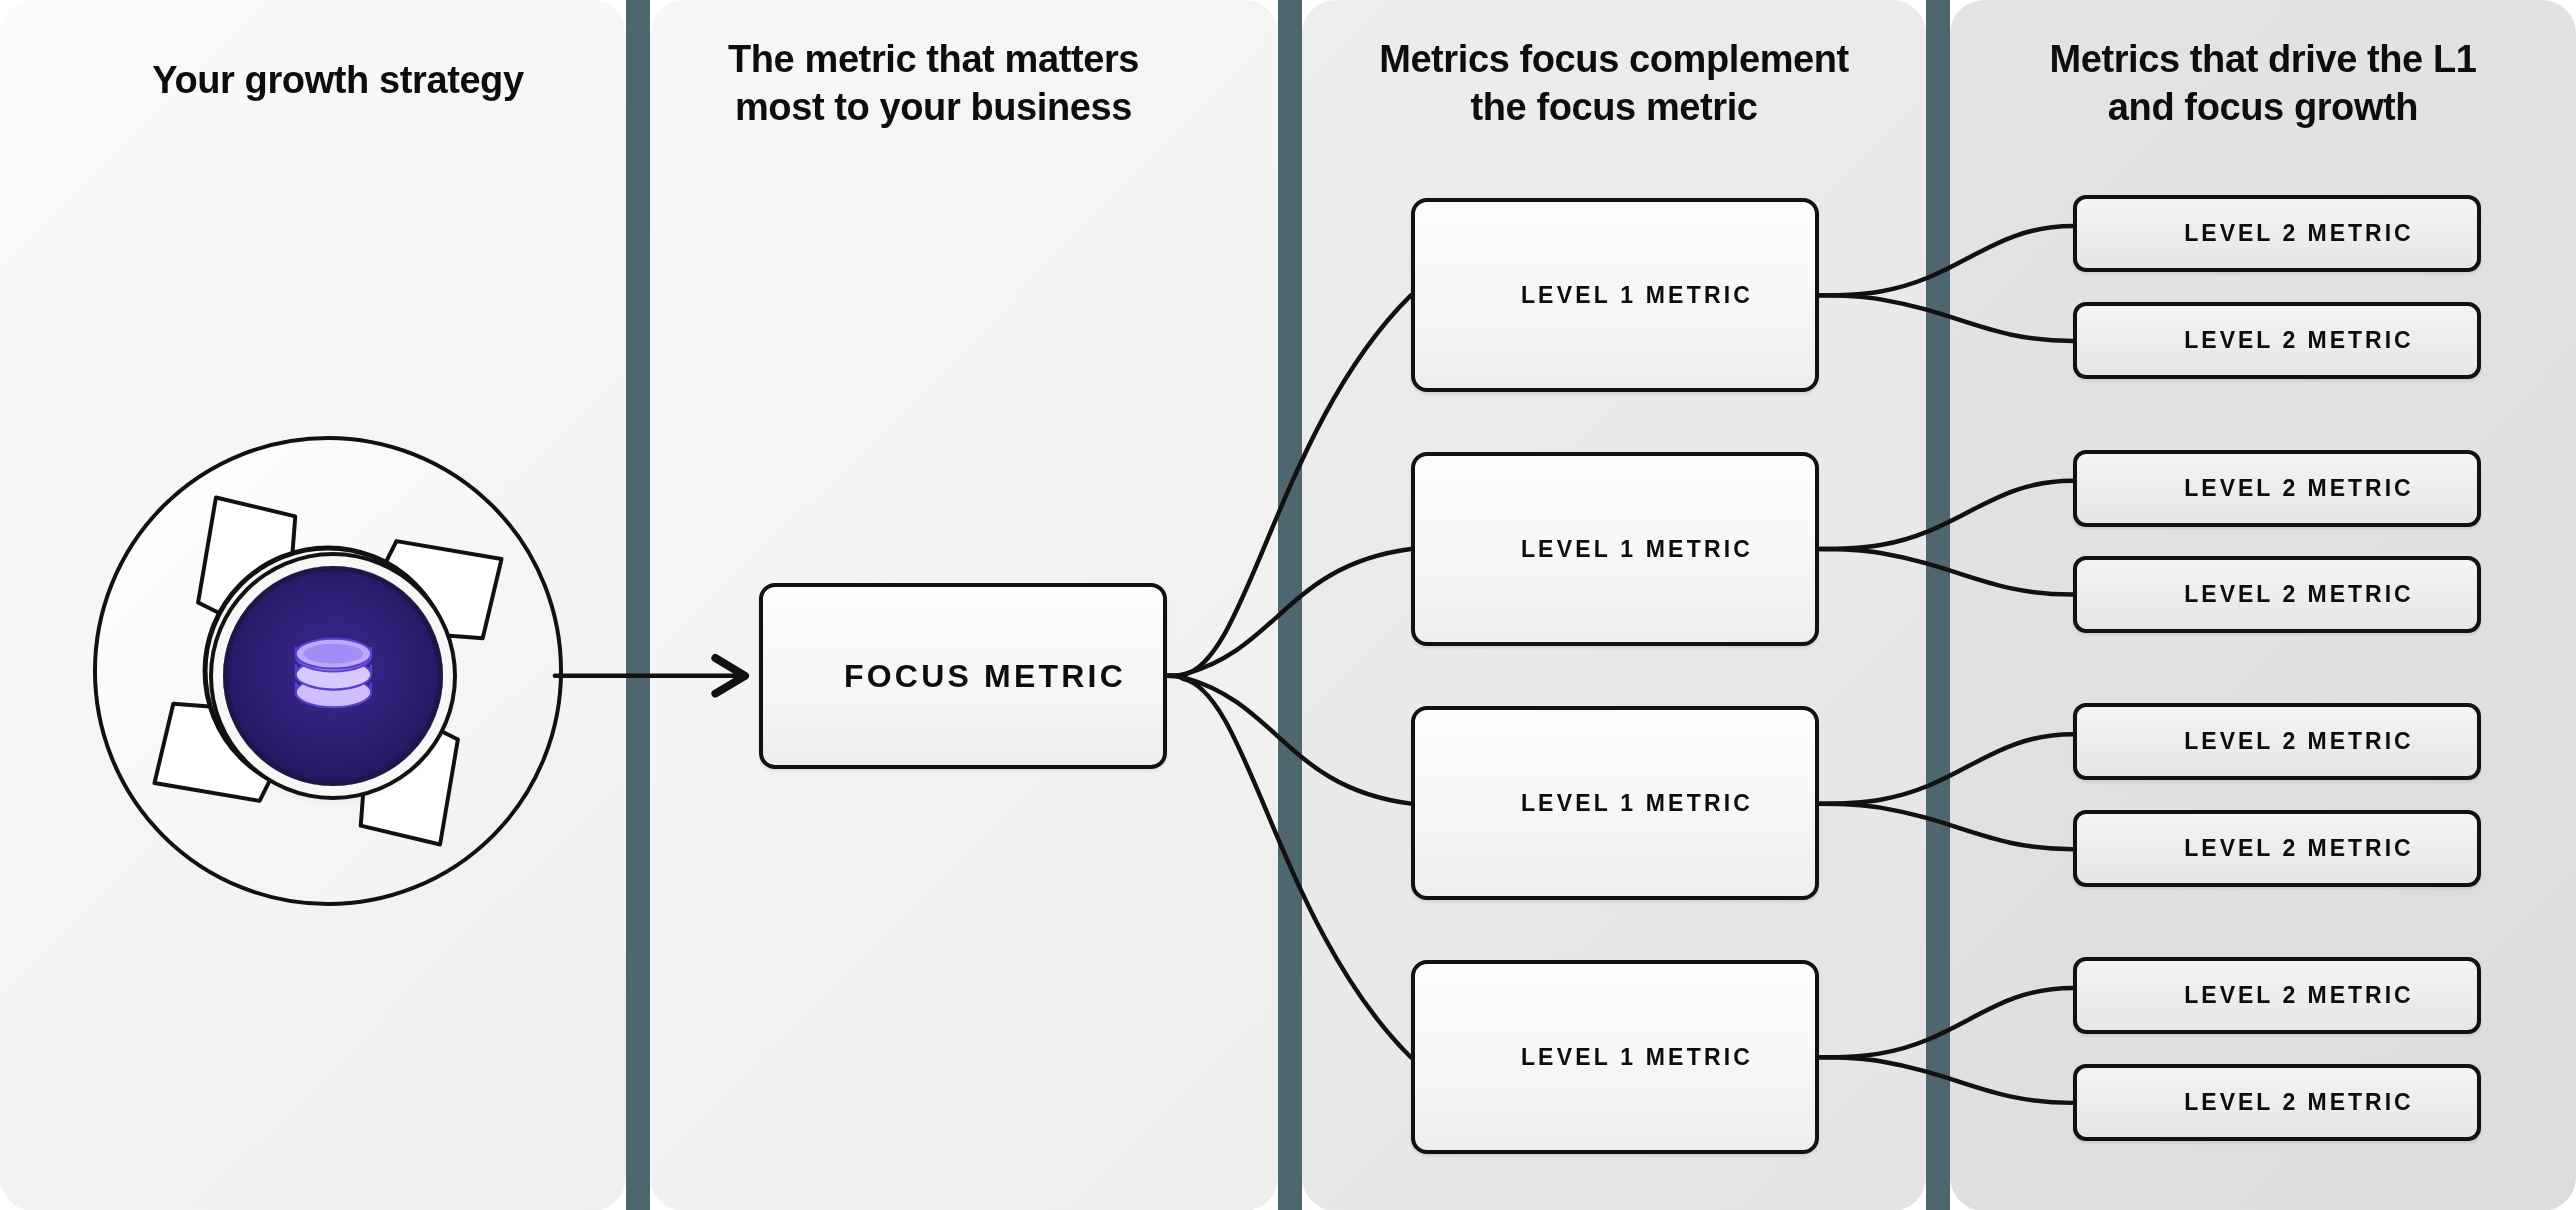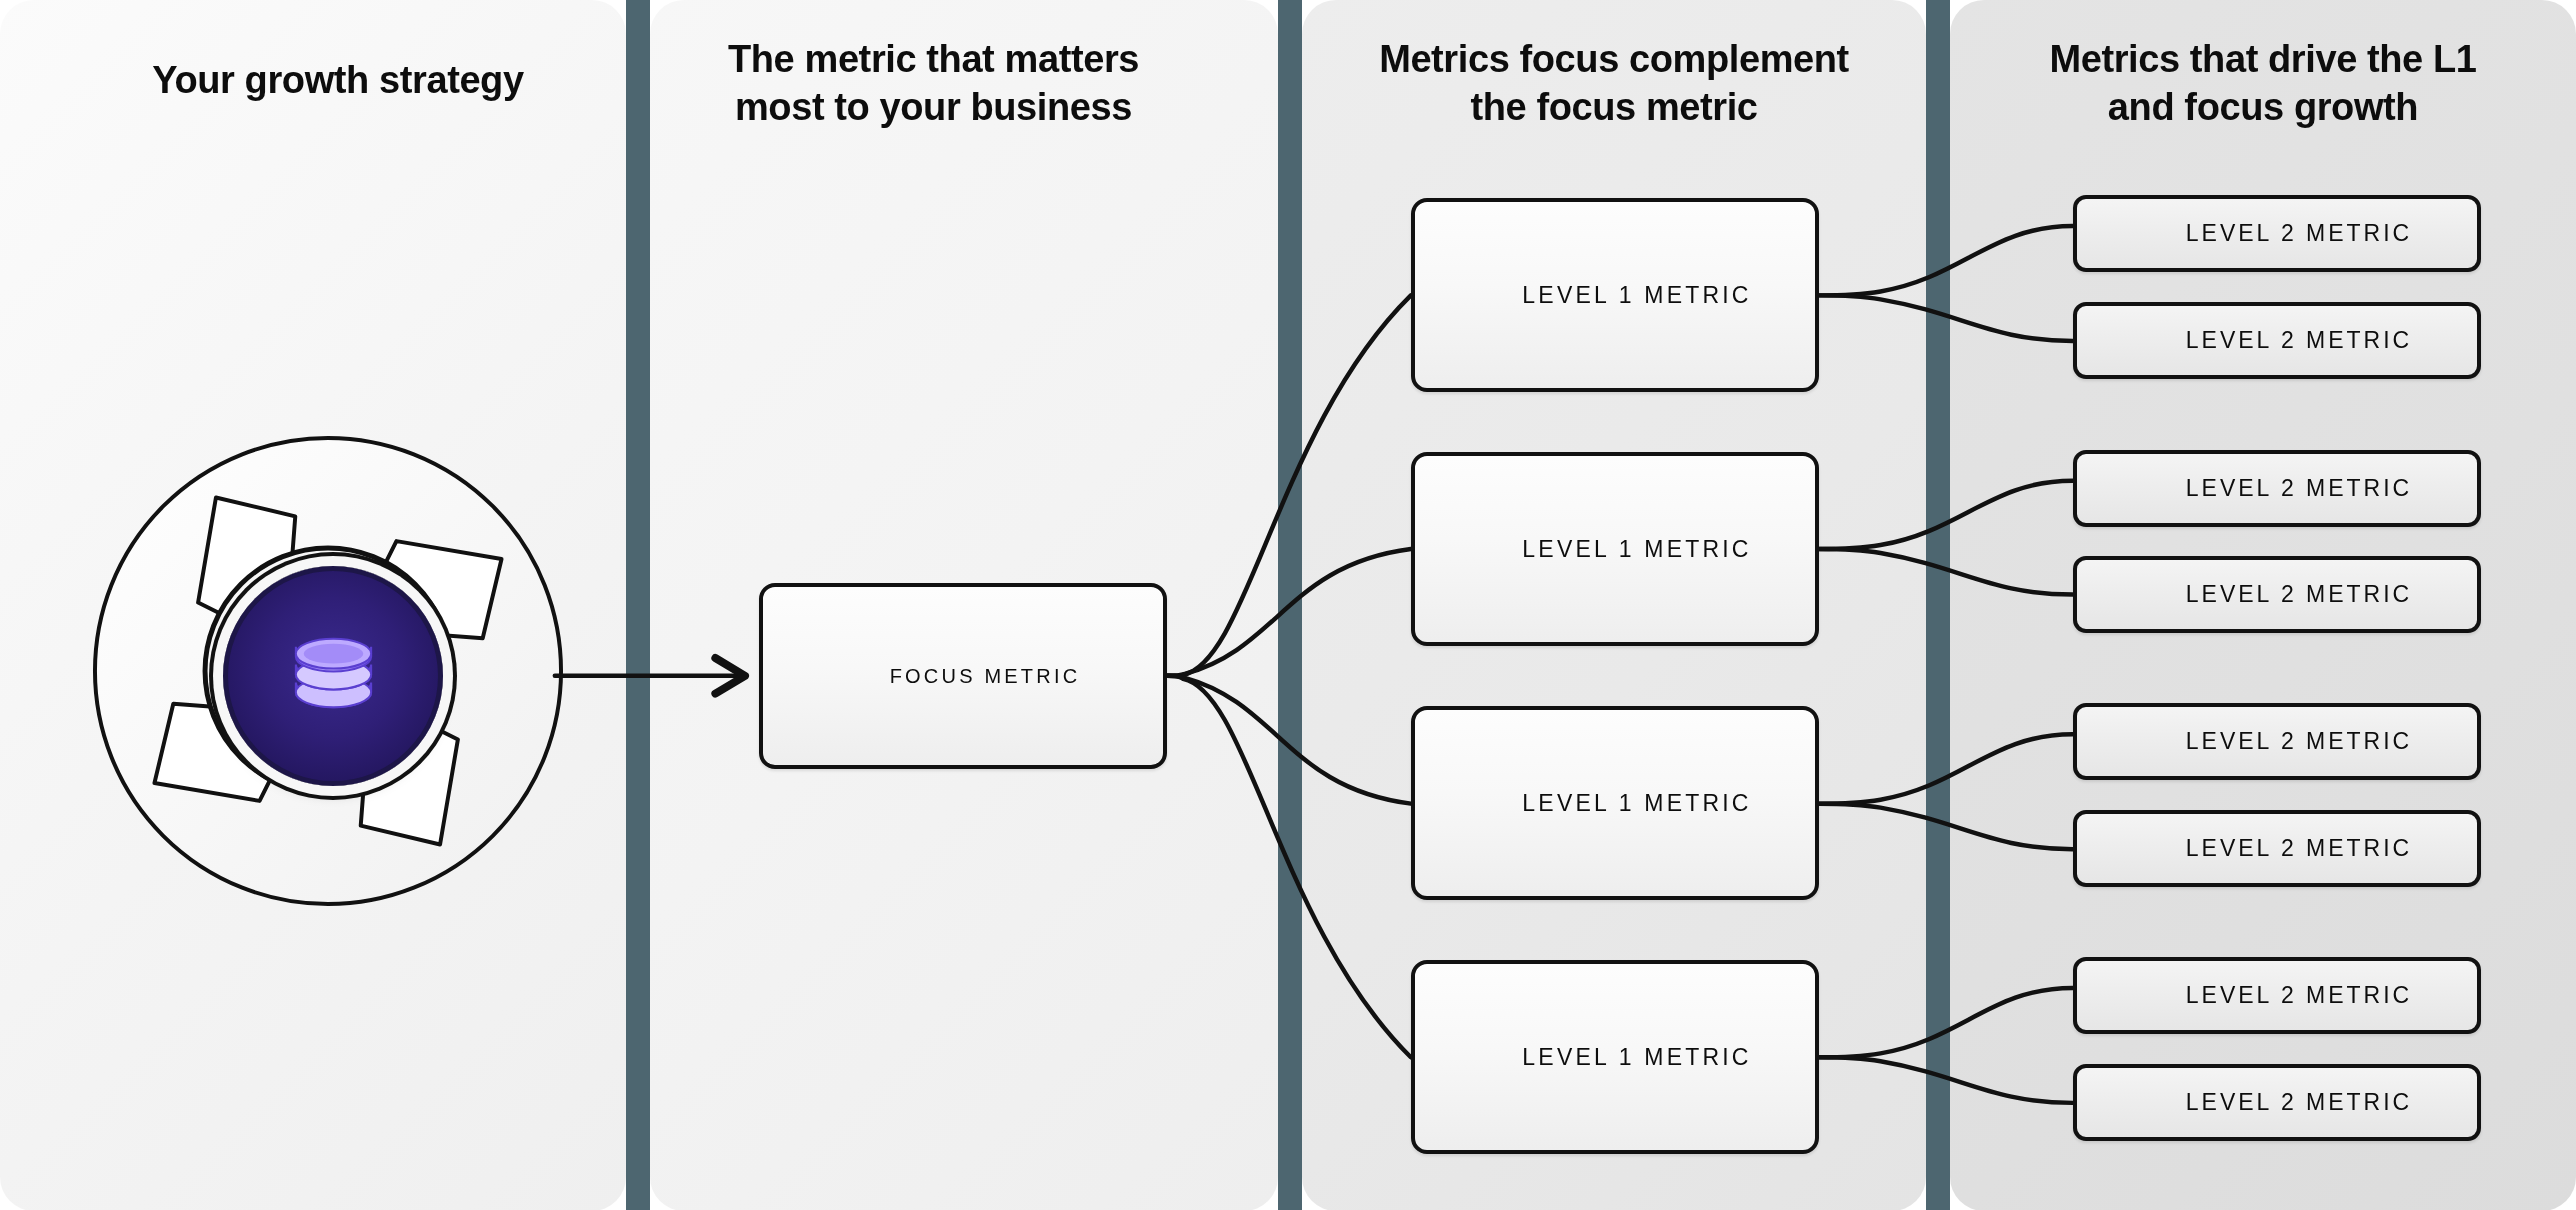--- a/index.html
+++ b/index.html
@@ -33,25 +33,25 @@
   
   #lines{position:absolute;left:0;top:0;width:2576px;height:1211px;pointer-events:none;}
 
   
   .node{
     position:absolute;box-sizing:border-box;
     border:4px solid #111111;border-radius:16px;
     display:flex;align-items:center;justify-content:center;
     background:linear-gradient(180deg,#fdfdfd 0%,#f8f8f8 45%,#eeeeee 100%);
     box-shadow:0 2px 3px rgba(0,0,0,0.10);
-    color:#0d0d0d;font-weight:400;letter-spacing:3.2px;
+    color:#0d0d0d;font-weight:700;letter-spacing:3.2px;
     font-family:"Liberation Sans", sans-serif;
     padding-left:44px;
   }
-  .node.focus{font-size:20px;}
+  .node.focus{font-size:32px;}
   .node.l1{font-size:23px;}
   .node.l2{font-size:23px;border-width:4px;border-radius:13px;letter-spacing:3px;
     background:linear-gradient(180deg,#f4f4f4 0%,#eeeeee 40%,#e6e6e6 100%);}
 
   #focus-metric{left:759px;top:583px;width:408px;height:186px;}
 
   .l1-0{left:1411px;top:198px;width:408px;height:194px;}
   .l1-1{left:1411px;top:452px;width:408px;height:194px;}
   .l1-2{left:1411px;top:706px;width:408px;height:194px;}
   .l1-3{left:1411px;top:960px;width:408px;height:194px;}

